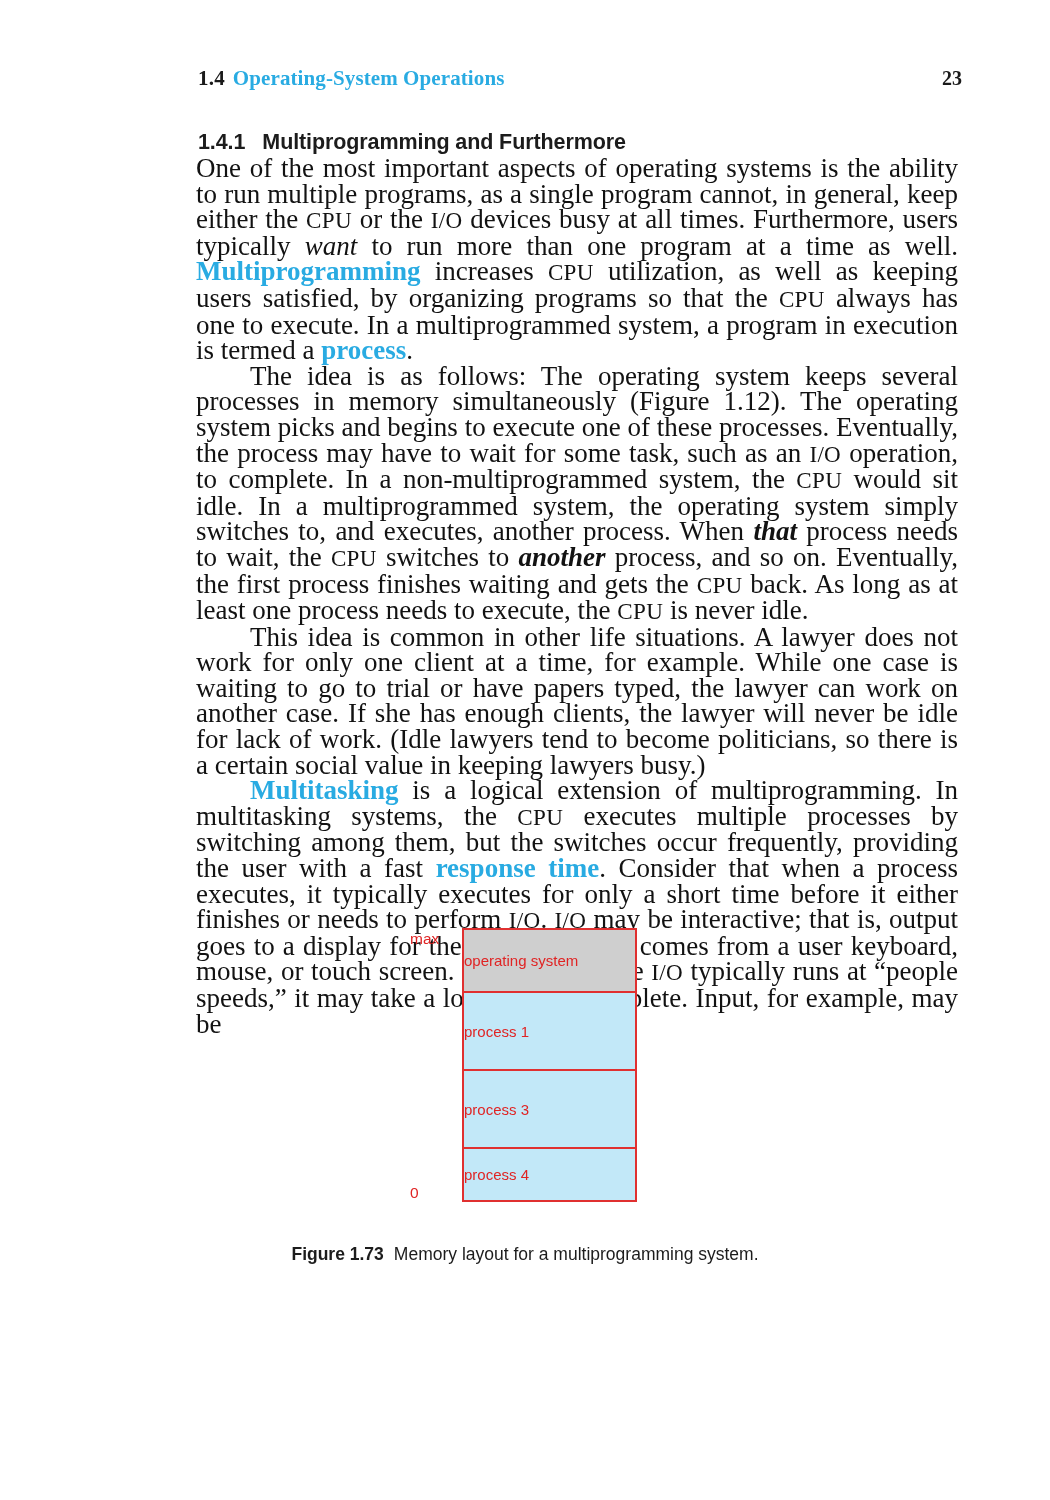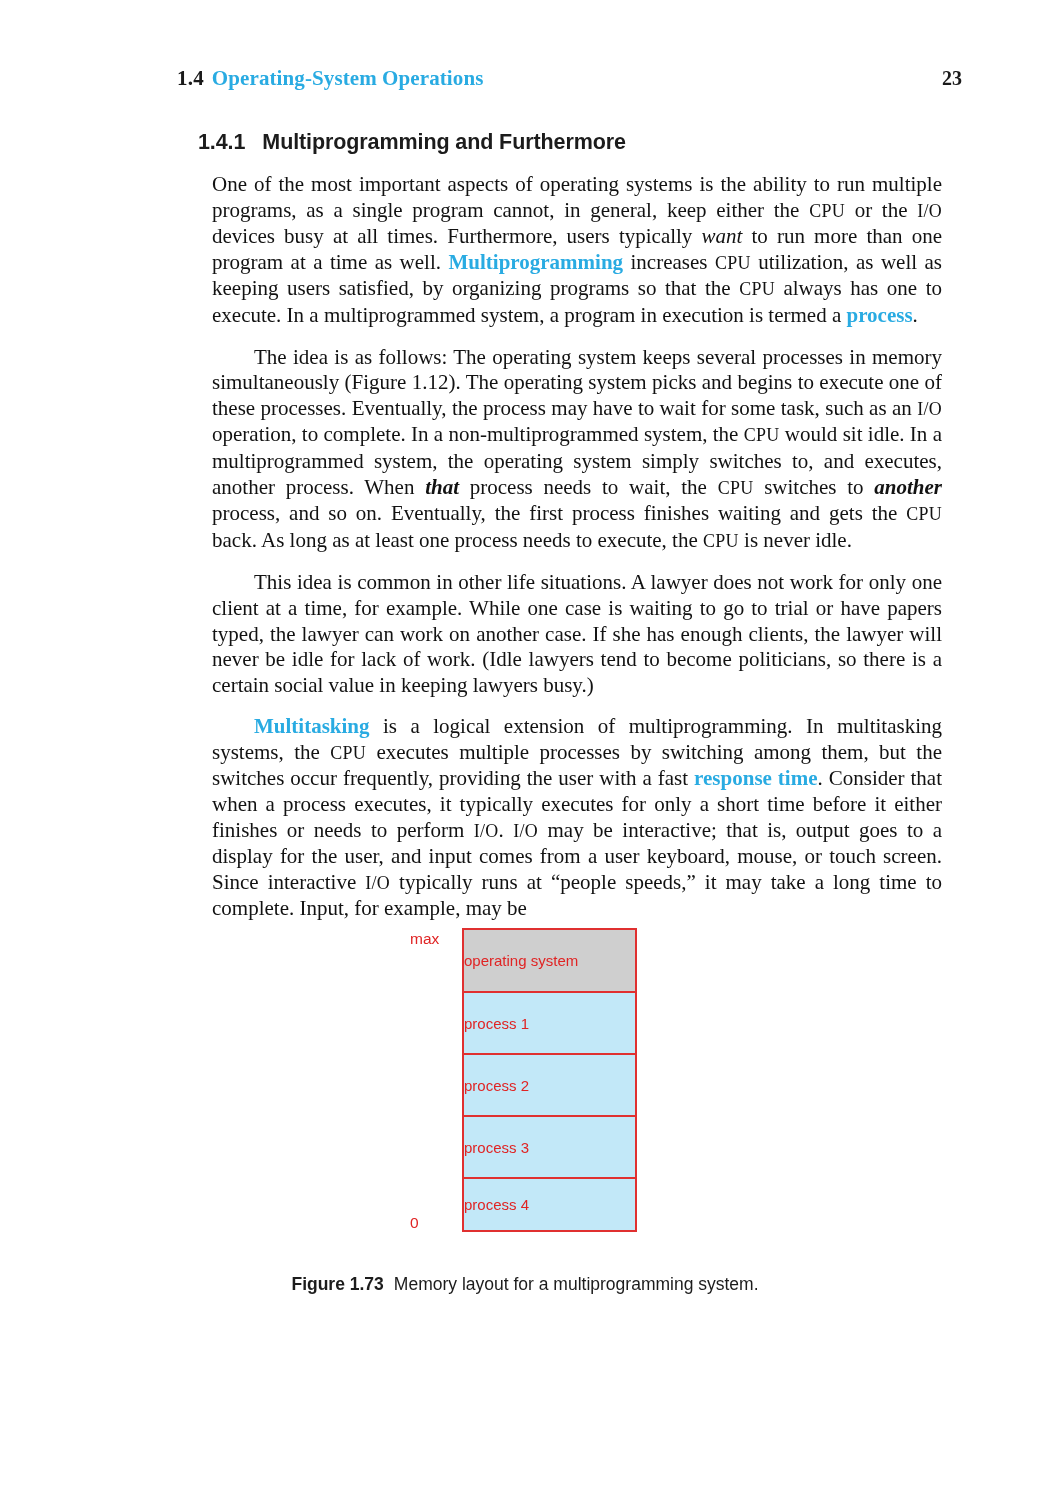--- a/index.html
+++ b/index.html
@@ -13,21 +13,21 @@
     position: relative;
     font-family: "Liberation Serif", "DejaVu Serif", serif;
     color: #1a1a1a;
     overflow: hidden;
   }
 
   
   .page-header {
     position: absolute;
     top: 66px;
-    left: 177px;
+    left: 198px;
     right: 88px;
     height: 34px;
     display: flex;
     align-items: baseline;
   }
   .hdr-secnum {
     font-weight: bold;
     font-size: 21px;
     color: #1a1a1a;
     letter-spacing: .2px;
@@ -61,22 +61,22 @@
   .section-heading .sh-num { margin-right: 17px; }
 
   
   .body-col {
     position: absolute;
     top: 156px;
     left: 196px;
     width: 762px;
   }
   p.para {
-    margin: 16px;
-    font-size: 21px;
+    margin: 0;
+    font-size: 27px;
     line-height: 25.6px;
     text-align: justify;
     text-justify: inter-word;
     hyphens: none;
     color: #121212;
   }
   p.para + p.para { text-indent: 2.0em; }
 
   .sc {               
     font-size: 0.855em;
@@ -119,21 +119,21 @@
     font-family: "Liberation Sans", "DejaVu Sans", sans-serif;
     font-size: 15px;
     color: #e02424;
     background: #c2e8f8;
   }
   .mem-block:last-child { border-bottom: none; }
   .mem-block.os {
     background: #cfcfcf;
     height: 63px;
   }
-  .mem-block.p1, .mem-block.p2, .mem-block.p3 { height: 62px; }
+  .mem-block.p1, .mem-block.p2, .mem-block.p3 { height: 78px; }
   .mem-block.p4 { height: 51px; }
 
   .axis-label {
     position: absolute;
     left: 0;
     width: 44px;
     font-family: "Liberation Sans", "DejaVu Sans", sans-serif;
     font-size: 15.5px;
     color: #e02424;
   }
@@ -184,23 +184,20 @@
     <span class="axis-label max">max</span>
     <span class="axis-label zero">0</span>
 
     <div class="mem-diagram">
       <div class="mem-block os">
         <span>operating system</span>
       </div>
       <div class="mem-block p1">
         <span>process 1</span>
       </div>
-      <div class="mem-block p2">
-        <span>process 2</span>
-      </div>
       <div class="mem-block p3">
         <span>process 3</span>
       </div>
       <div class="mem-block p4">
         <span>process 4</span>
       </div>
     </div>
   </div>
 
   <div class="fig-caption">

